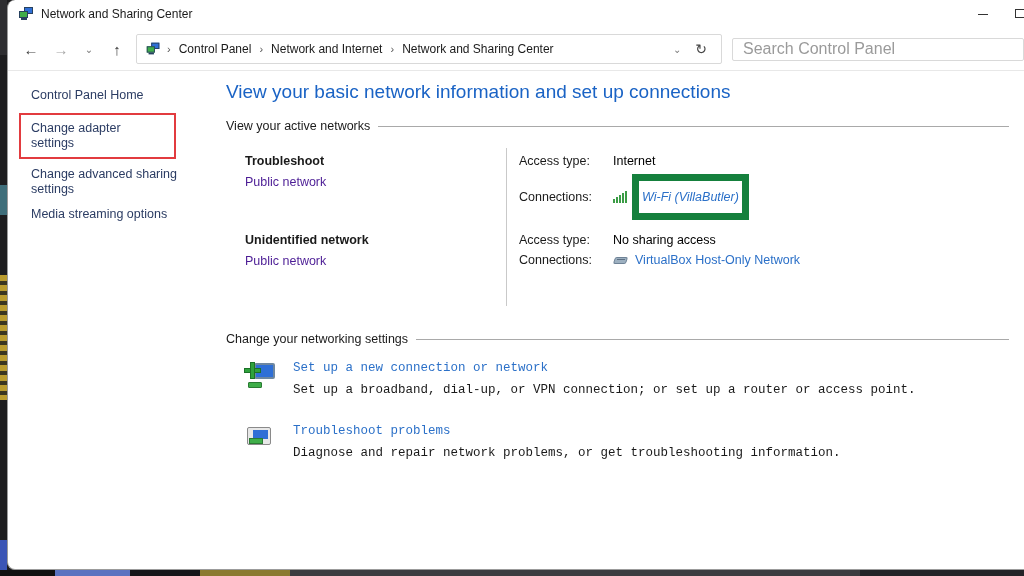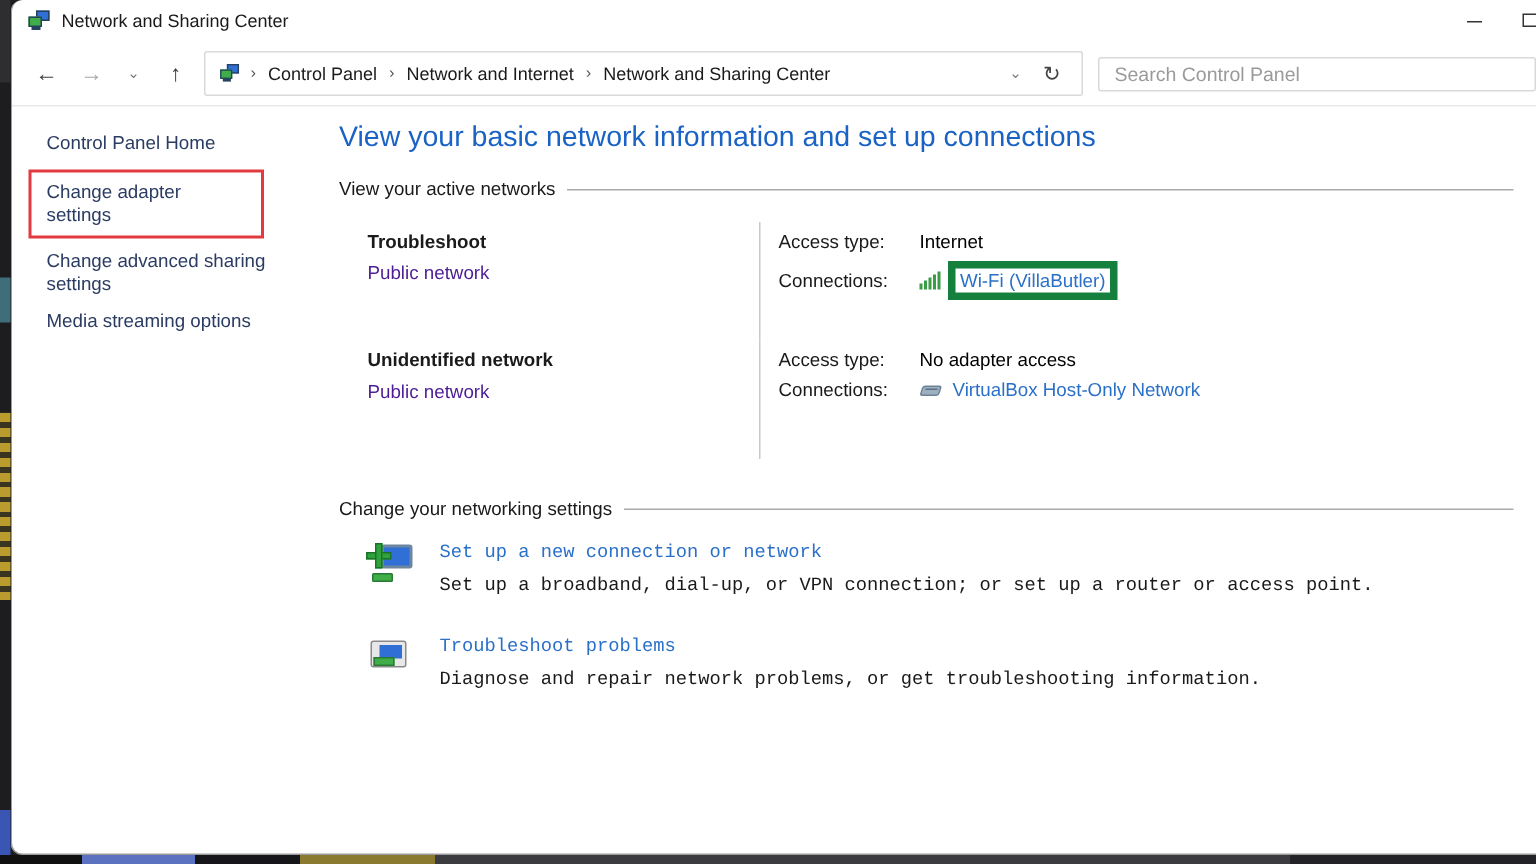--- a/index.html
+++ b/index.html
@@ -47,21 +47,21 @@
   .nav-glyph.disabled { color:#a6a6a6; }
   .nav-glyph.small { font-size:10px; width:26px; color:#7a7a7a; }
   .addressbar { width:586px; height:30px; border:1px solid #d9d9d9; border-radius:2px;
     display:flex; align-items:center; padding:0 6px 0 9px; margin-left:4px; flex:none; }
   .crumb { font-size:12px; color:#1a1a1a; padding:0 2px; white-space:nowrap; }
   .crumb-sep { font-size:11px; color:#555; padding:0 6px; }
   .addressbar .spacer { flex:1; }
   .addr-chevron { font-size:10px; color:#7a7a7a; padding:0 12px; }
   .addr-refresh { font-size:14px; color:#444; padding:0 8px 0 2px; }
   .searchbox { flex:1; height:23px; border:1px solid #d9d9d9; border-radius:2px; margin-left:10px;
-    font-size:13px; color:#0f766e; padding:0 10px; outline:none;
+    font-size:16px; color:#0f766e; padding:0 10px; outline:none;
     font-family:"Liberation Sans", sans-serif; }
   .searchbox::placeholder { color:#9a9a9a; }
 
   
   .content { flex:1; display:flex; min-height:0; }
   .sidebar { width:211px; flex:none; position:relative; padding:17px 0 0 23px; }
   .side-link { font-size:12.5px; color:#2b3c63; margin-bottom:10px; width:150px; line-height:15px; cursor:pointer; }
   .red-box { border:2px solid #e23b3f; padding:6px 10px; margin:10px 0 8px -12px; width:157px; }
   .red-box .side-link { margin:0; width:auto; }
   .see-also { position:absolute; left:23px; bottom:14px; }
@@ -78,21 +78,21 @@
   .network-block { display:flex; min-height:79px; }
   .net-left { width:280px; flex:none; padding:6px 0 0 19px; }
   .net-name { font-size:12.5px; font-weight:bold; color:#1a1a1a; margin-bottom:7px; }
   .net-type { font-size:12.5px; color:#4c1d95; }
   .net-divider { width:1px; background:#c9c9c9; flex:none; }
   .net-right { padding:6px 0 0 12px; }
   .net-row { display:flex; align-items:center; margin-bottom:6px; }
   .net-row-label { width:94px; flex:none; font-size:12.5px; color:#1a1a1a; }
   .net-row-value { font-size:12.5px; color:#000000; }
   .net-link { font-size:12.5px; color:#2b70c8; cursor:pointer; }
-  .focus-box { border:5px solid #15803d; padding:1px 3px; }
+  .focus-box { border:7px solid #15803d; padding:9px 3px;font-style:italic; }
   .conn-icon { margin-right:5px; display:inline-flex; align-items:flex-end; }
 
   .wifi-bars { display:flex; align-items:flex-end; gap:1px; height:12px; }
   .wifi-bars i { width:2px; background:#3b9c46; display:block; }
 
   .settings-section { margin-top:26px; }
   .task { display:flex; margin-top:15px; }
   .task + .task { margin-top:27px; }
   .task-icon { width:31px; height:28px; flex:none; position:relative; margin-top:1px; }
   .task-text { margin-left:17px;font-family:Liberation Mono, monospace; }
@@ -220,21 +220,21 @@
 
         <div class="network-block">
           <div class="net-left">
             <div class="net-name">Unidentified network</div>
             <div class="net-type">Public network</div>
           </div>
           <div class="net-divider"></div>
           <div class="net-right">
             <div class="net-row">
               <span class="net-row-label">Access type:</span>
-              <span class="net-row-value">No adapter access</span>
+              <span class="net-row-value">No sharing access</span>
             </div>
             <div class="net-row">
               <span class="net-row-label">Connections:</span>
               <span class="conn-icon">
                 <span class="eth-icon">
                     <span class="plug"></span>
                     <span class="pins"></span>
                   </span>
               </span>
               <span class="net-link">VirtualBox Host-Only Network</span>

